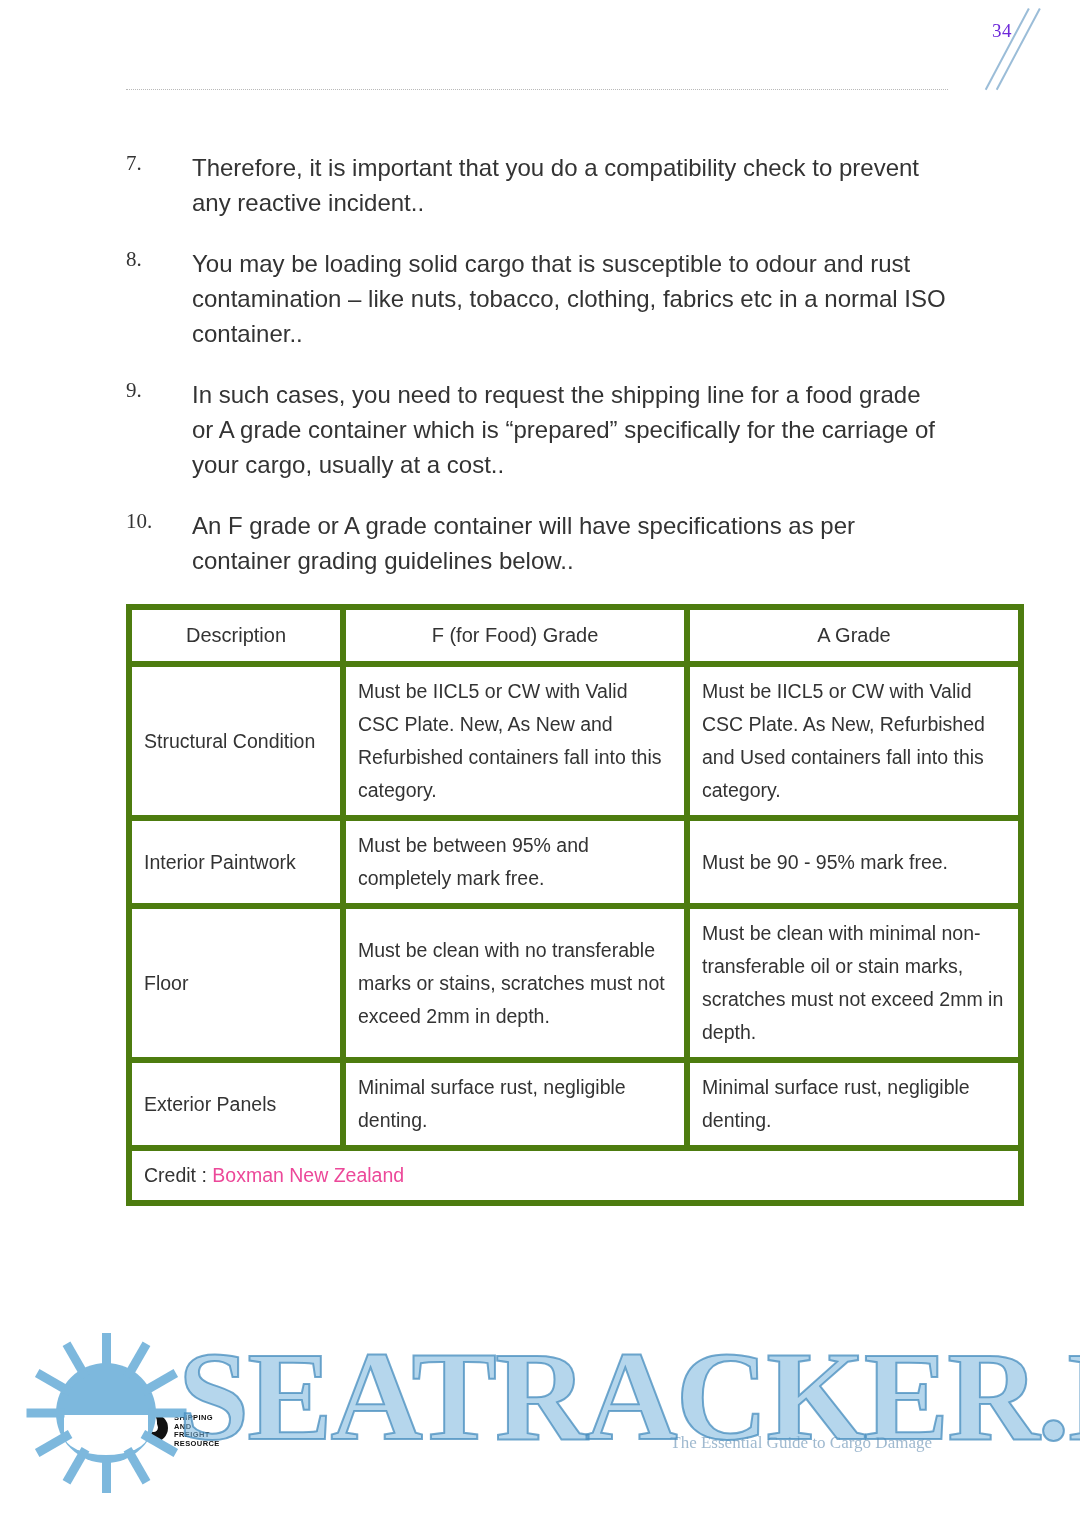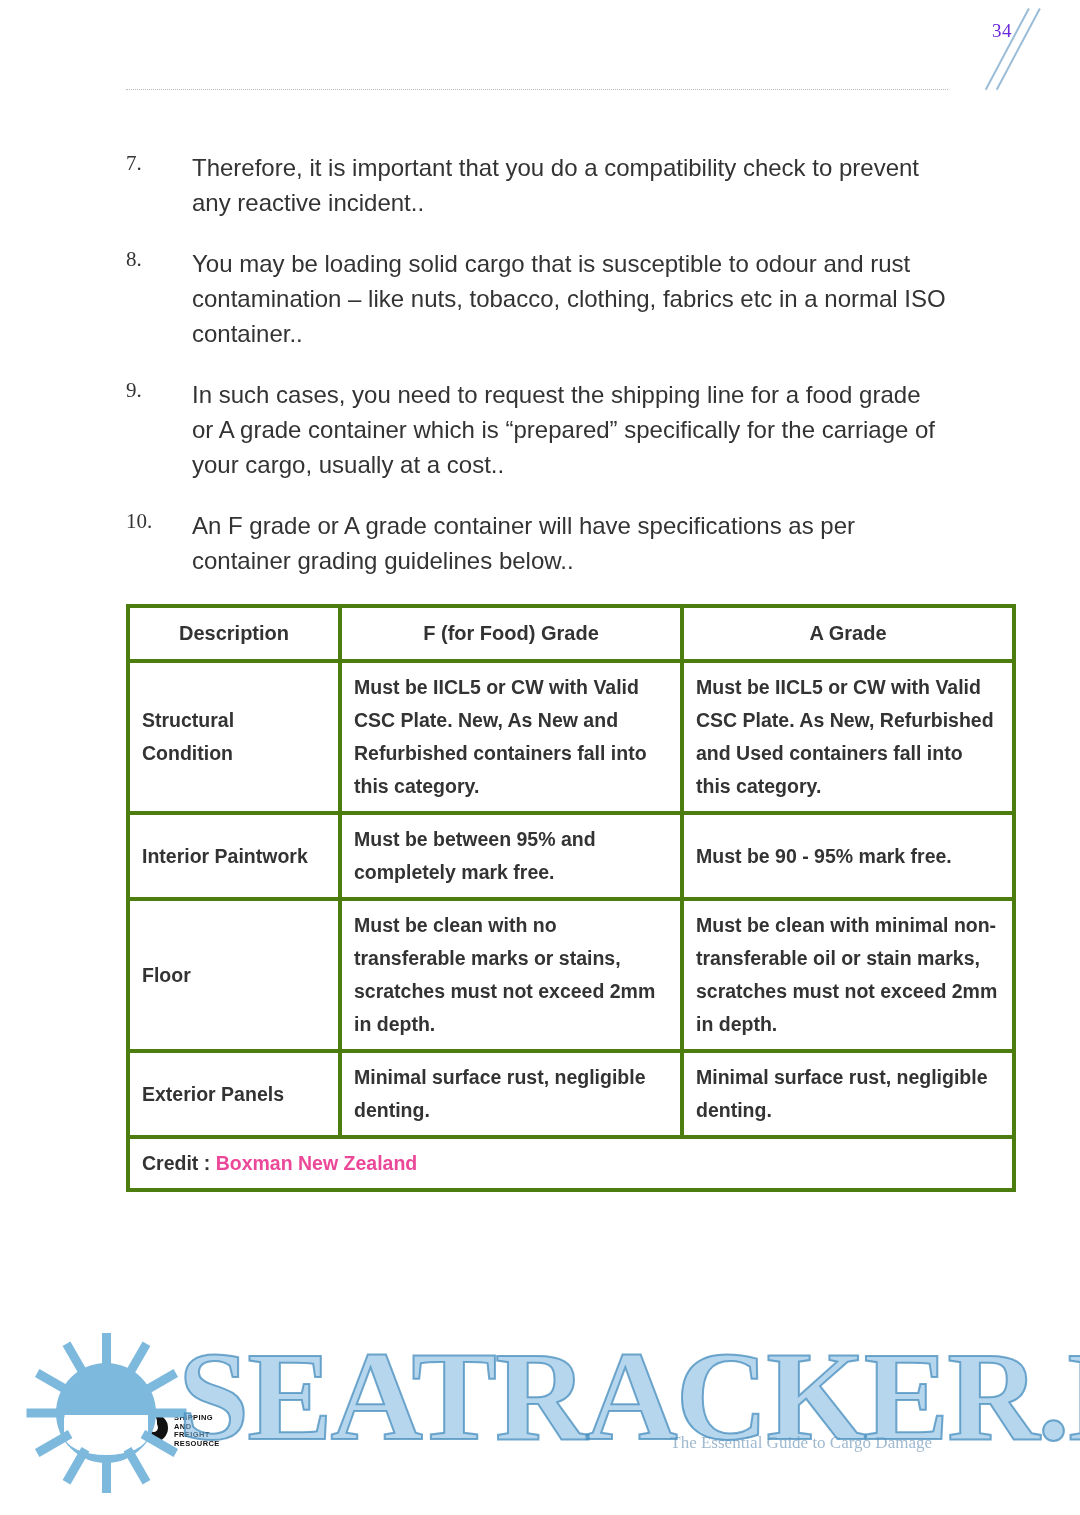--- a/index.html
+++ b/index.html
@@ -99,27 +99,27 @@
   }
 
   
   table.grade-table {
     border-collapse: collapse;
     width: 814px;
     margin-top: 26px;
     table-layout: fixed;
   }
   table.grade-table td, table.grade-table th {
-    border: 4px solid #4d7c0f;
+    border: 6px solid #4d7c0f;
     padding: 8px 12px;
     font-size: 19.5px;
     line-height: 33px;
     color: #333;
     vertical-align: middle;
-    font-weight: bold;
+    font-weight: normal;
     text-align: left;
   }
   table.grade-table th {
     text-align: center;
     font-size: 20px;
     padding: 9px 10px;
   }
   .col-desc { width: 188px; }
   .col-f { width: 318px; }
   .col-a { width: 308px; }

